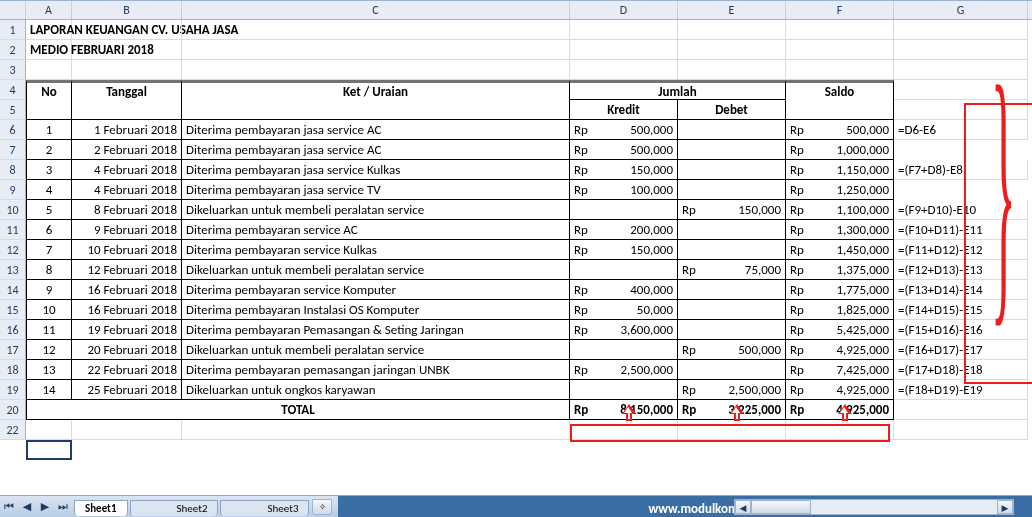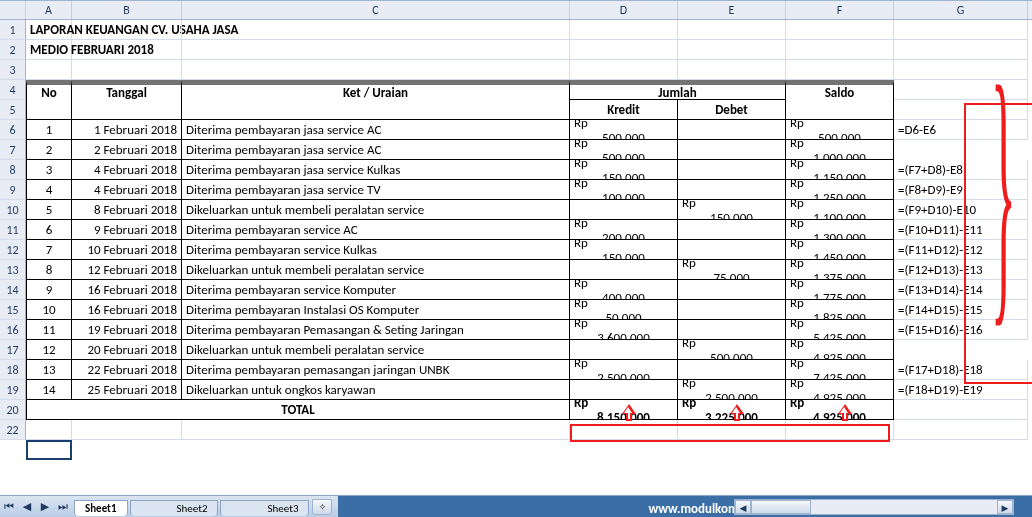--- a/index.html
+++ b/index.html
@@ -13,26 +13,26 @@
 
 .grid { display:flex; flex-direction:column; }
 .row { display:flex; height:20px; }
 .cell { border-right:1px solid #d4dceb; border-bottom:1px solid #d4dceb; display:flex; align-items:center; padding:0 4px; overflow:hidden; white-space:nowrap; }
 
 
 .wA{width:46px;} .wB{width:110px;} .wC{width:388px;} .wD{width:108px;} .wE{width:108px;} .wF{width:108px;} .wG{width:134px;}
 .ch.wR{width:26px;}
 
 
-.bTop{border-top:5px solid #737373;} .bBot{border-bottom:1px solid #000;} .bL{border-left:1px solid #000;} .bR{border-right:1px solid #000;}
+.bTop{border-top:3px solid #737373;} .bBot{border-bottom:1px solid #000;} .bL{border-left:1px solid #000;} .bR{border-right:1px solid #000;}
 .center{justify-content:center;} .right{justify-content:flex-end;} .bold{font-weight:bold;}
 
-.money { display:flex; width:100%; justify-content:space-between;flex-direction:column; }
+.money { display:flex; width:100%; justify-content:space-between; }
 .rp {  }
-.val { text-align:center;text-decoration:underline; }
+.val { text-align:center; }
 
 .annot { border:2px solid #ee1c1c; }
 .arrowUp { width:18px; height:18px; position:relative; }
 .arrowUp::before { content:""; position:absolute; left:4px; top:0; width:0; height:0; border-left:7px solid transparent; border-right:7px solid transparent; border-bottom:10px solid #ee1c1c; }
 .arrowUp::after { content:""; position:absolute; left:8px; top:9px; width:6px; height:8px; background:#ee1c1c; }
 .arrowUp .inner { position:absolute; left:6px; top:3px; width:0; height:0; border-left:4px solid transparent; border-right:4px solid transparent; border-bottom:6px solid #fff; z-index:2;}
 .arrowUp .inner2 { position:absolute; left:10px; top:9px; width:2px; height:6px; background:#fff; z-index:2;}
 
 .brace { position:absolute; color:#ee1c1c; font-size:260px; line-height:0; left:941px; top:188px; transform:scaleX(0.2) scaleY(1.12); font-family: "Times New Roman", serif;}
 
@@ -194,21 +194,20 @@
       </div>
       <div class="cell wE bR bBot">
         <span></span>
       </div>
       <div class="cell wF bR bBot">
         <span class="money">
           <span class="rp">Rp</span>
           <span class="val">1,250,000</span>
         </span>
       </div>
-      <div class="cell wG">=(F8+D9)-E9</div>
     </div>
     <div class="row">
       <div class="rowhdr">10</div>
       <div class="cell wA center bL bR bBot">5</div>
       <div class="cell wB right bR bBot">8 Februari 2018</div>
       <div class="cell wC bR bBot">Dikeluarkan untuk membeli peralatan service</div>
       <div class="cell wD bR bBot">
         <span></span>
       </div>
       <div class="cell wE bR bBot">
@@ -370,20 +369,21 @@
           <span class="rp">Rp</span>
           <span class="val">500,000</span>
         </span>
       </div>
       <div class="cell wF bR bBot">
         <span class="money">
           <span class="rp">Rp</span>
           <span class="val">4,925,000</span>
         </span>
       </div>
+      <div class="cell wG">=(F16+D17)-E17</div>
     </div>
     <div class="row">
       <div class="rowhdr">18</div>
       <div class="cell wA center bL bR bBot">13</div>
       <div class="cell wB right bR bBot">22 Februari 2018</div>
       <div class="cell wC bR bBot">Diterima pembayaran pemasangan jaringan UNBK</div>
       <div class="cell wD bR bBot">
         <span class="money">
           <span class="rp">Rp</span>
           <span class="val">2,500,000</span>

